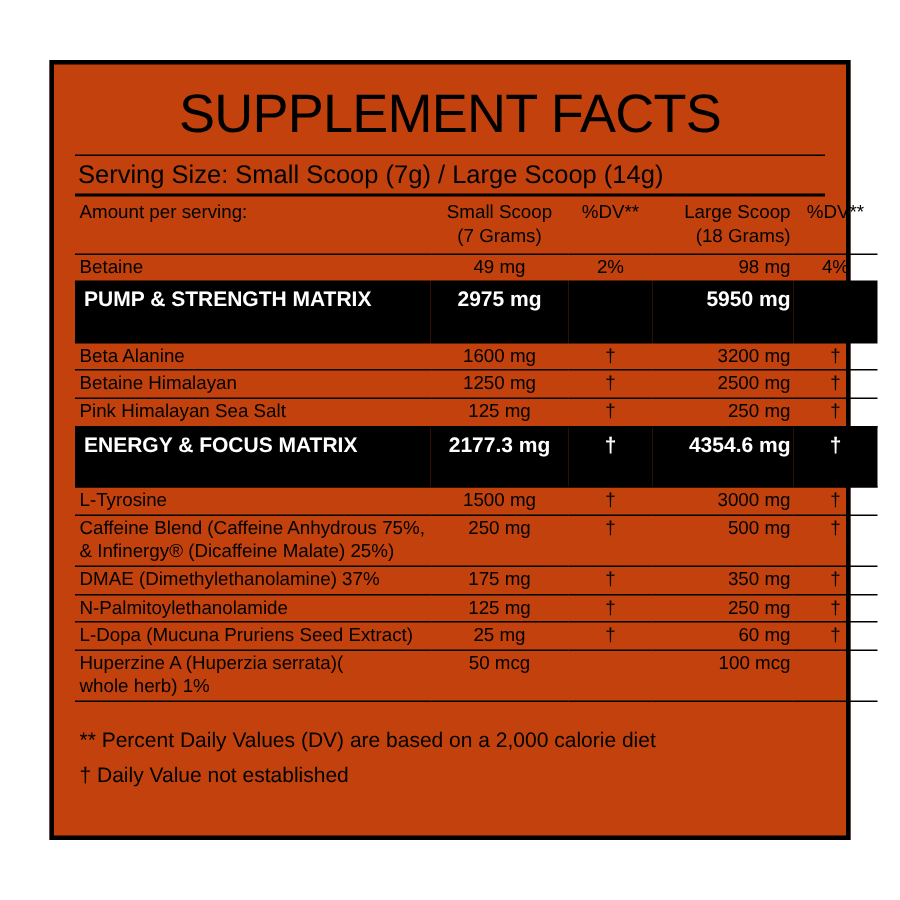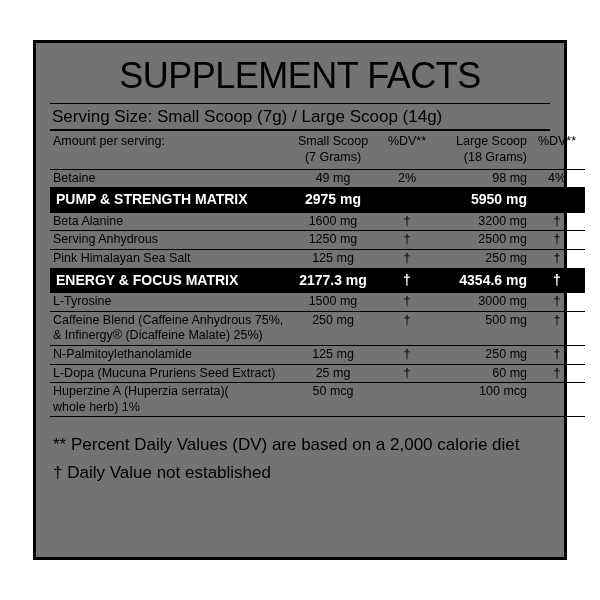--- a/index.html
+++ b/index.html
@@ -15,21 +15,21 @@
     overflow: hidden;
   }
   .panel {
     position: absolute;
     left: 33px;
     top: 40px;
     width: 534px;
     height: 520px;
     border: 3px solid #000;
     box-sizing: border-box;
-    background: #737373;
+    background: #c2410c;
     padding: 10px 14px 8px 14px;
   }
   .title {
     text-align: center;
     font-size: 36px;
     letter-spacing: -0.5px;
     font-weight: normal;
     line-height: 1.05;
     margin: 4px 0 8px 0;
     font-family: "Liberation Sans", sans-serif;
@@ -76,30 +76,30 @@
   }
   tr.bordered td {
     border-bottom: 1px solid #000;
   }
   tr.matrix td {
     background: #000;
     color: #fff;
     font-weight: bold;
     font-size: 14px;
     padding-top: 3px;
-    padding-bottom: 3px;
+    padding-bottom: 19px;
     border-bottom: 1px solid #000;
   }
   tr.matrix td.col-name {
     padding-left: 6px;
   }
   .two-line td { line-height: 1.25; }
   .footnotes {
     margin-top: 14px;
-    font-size: 17px;
+    font-size: 14px;
     line-height: 1.65;
     padding-left: 3px;
   }
 </style>
 </head>
 <body>
 
 <div class="panel">
 
   <div class="title">SUPPLEMENT FACTS</div>
@@ -145,21 +145,21 @@
 
       <tr class="bordered">
         <td class="col-name">Beta Alanine</td>
         <td class="col-amt1">1600 mg</td>
         <td class="col-dv1">†</td>
         <td class="col-amt2">3200 mg</td>
         <td class="col-dv2">†</td>
       </tr>
 
       <tr class="bordered">
-        <td class="col-name">Serving Anhydrous</td>
+        <td class="col-name">Betaine Himalayan</td>
         <td class="col-amt1">1250 mg</td>
         <td class="col-dv1">†</td>
         <td class="col-amt2">2500 mg</td>
         <td class="col-dv2">†</td>
       </tr>
 
       <tr class="bordered">
         <td class="col-name">Pink Himalayan Sea Salt</td>
         <td class="col-amt1">125 mg</td>
         <td class="col-dv1">†</td>
@@ -187,20 +187,27 @@
         <td class="col-name">
           <span>Caffeine Blend (Caffeine Anhydrous 75%,</span><br>
           <span>&amp; Infinergy® (Dicaffeine Malate) 25%)</span>
         </td>
         <td class="col-amt1">250 mg</td>
         <td class="col-dv1">†</td>
         <td class="col-amt2">500 mg</td>
         <td class="col-dv2">†</td>
       </tr>
 
+      <tr class="bordered">
+        <td class="col-name">DMAE (Dimethylethanolamine) 37%</td>
+        <td class="col-amt1">175 mg</td>
+        <td class="col-dv1">†</td>
+        <td class="col-amt2">350 mg</td>
+        <td class="col-dv2">†</td>
+      </tr>
 
       <tr class="bordered">
         <td class="col-name">N-Palmitoylethanolamide</td>
         <td class="col-amt1">125 mg</td>
         <td class="col-dv1">†</td>
         <td class="col-amt2">250 mg</td>
         <td class="col-dv2">†</td>
       </tr>
 
 

